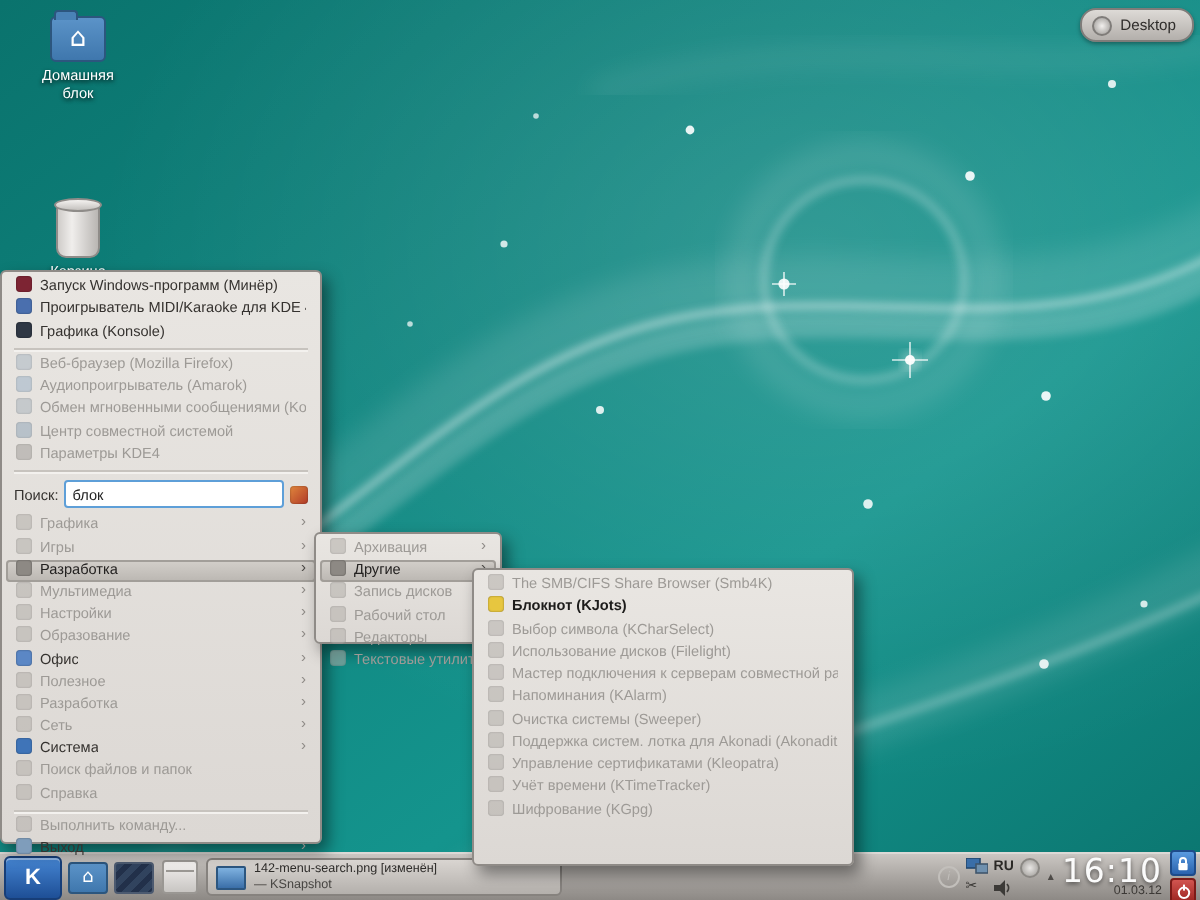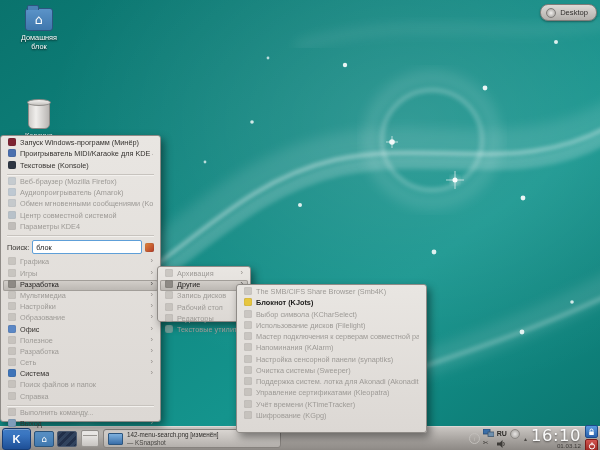--- a/index.html
+++ b/index.html
@@ -187,21 +187,21 @@
     <div class="mrow">
           <span class="mi" style="background: rgb(125, 36, 51);"></span>
           <span class="ml">Запуск Windows-программ (Минёр)</span>
         </div>
         <div class="mrow">
           <span class="mi" style="background: rgb(74, 111, 174);"></span>
           <span class="ml">Проигрыватель MIDI/Karaoke для KDE 4 (KMid)</span>
         </div>
         <div class="mrow">
           <span class="mi" style="background: rgb(47, 55, 68);"></span>
-          <span class="ml">Текстовые (Konsole)</span>
+          <span class="ml">Графика (Konsole)</span>
         </div>
         <div class="msep"></div>
         <div class="mrow dis">
           <span class="mi" style="background: rgb(169, 182, 194);"></span>
           <span class="ml">Веб-браузер (Mozilla Firefox)</span>
         </div>
         <div class="mrow dis">
           <span class="mi" style="background: rgb(157, 179, 198);"></span>
           <span class="ml">Аудиопроигрыватель (Amarok)</span>
         </div>
@@ -360,24 +360,20 @@
         <span class="mi" style="background: rgb(179, 175, 170);"></span>
         <span class="ml">Использование дисков (Filelight)</span>
       </div>
       <div class="mrow dis">
         <span class="mi" style="background: rgb(179, 175, 170);"></span>
         <span class="ml">Мастер подключения к серверам совместной работы</span>
       </div>
       <div class="mrow dis">
         <span class="mi" style="background: rgb(179, 175, 170);"></span>
         <span class="ml">Напоминания (KAlarm)</span>
-      </div>
-      <div class="mrow dis">
-        <span class="mi" style="background: rgb(179, 175, 170);"></span>
-        <span class="ml">Настройка сенсорной панели (synaptiks)</span>
       </div>
       <div class="mrow dis">
         <span class="mi" style="background: rgb(179, 175, 170);"></span>
         <span class="ml">Очистка системы (Sweeper)</span>
       </div>
       <div class="mrow dis">
         <span class="mi" style="background: rgb(179, 175, 170);"></span>
         <span class="ml">Поддержка систем. лотка для Akonadi (Akonaditray)</span>
       </div>
       <div class="mrow dis">

